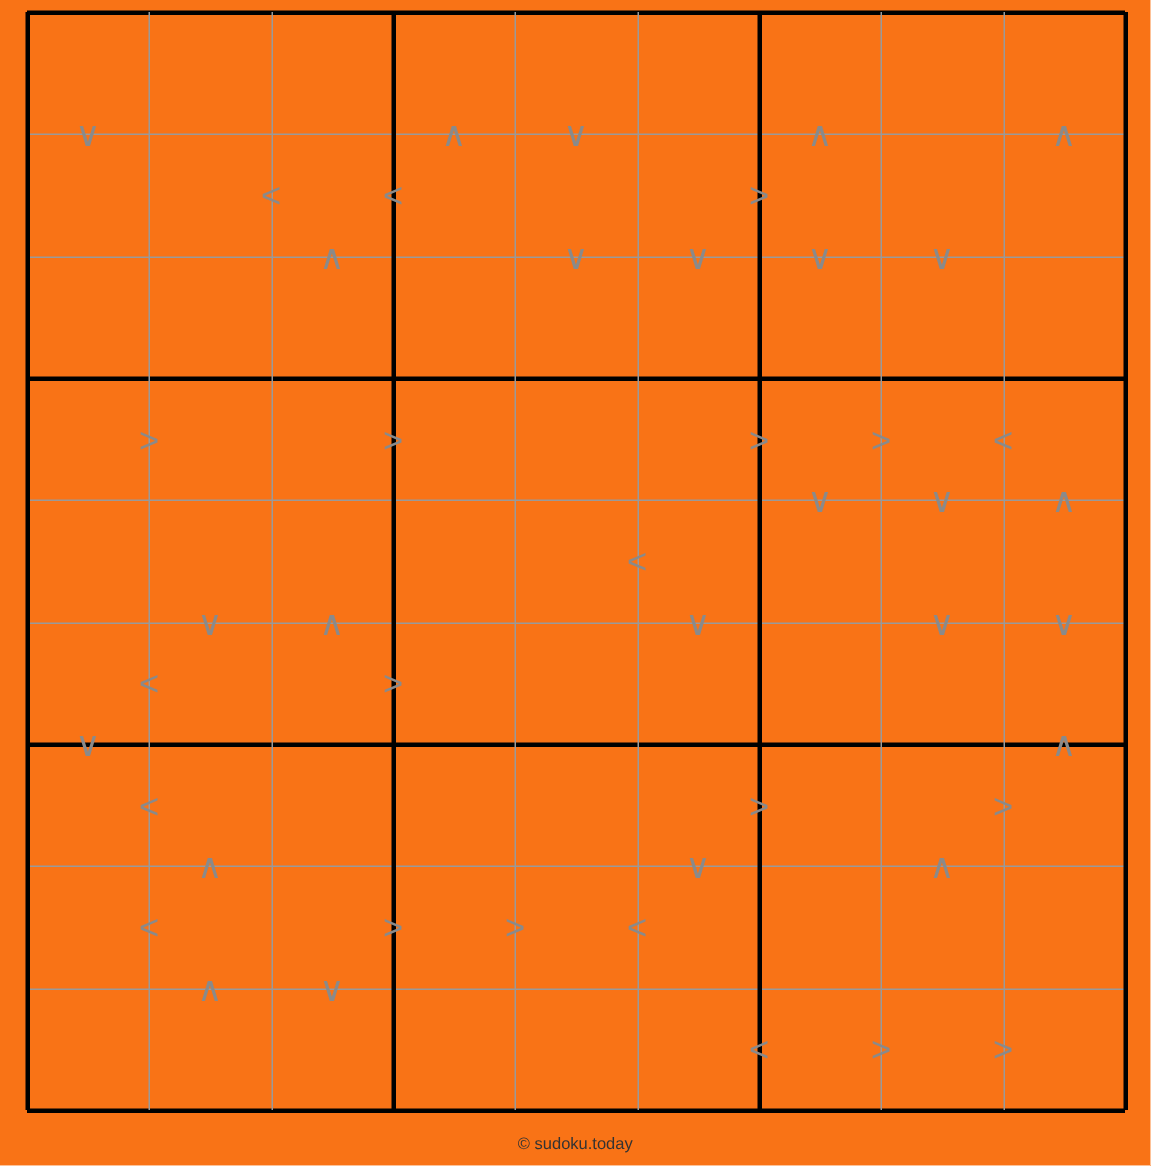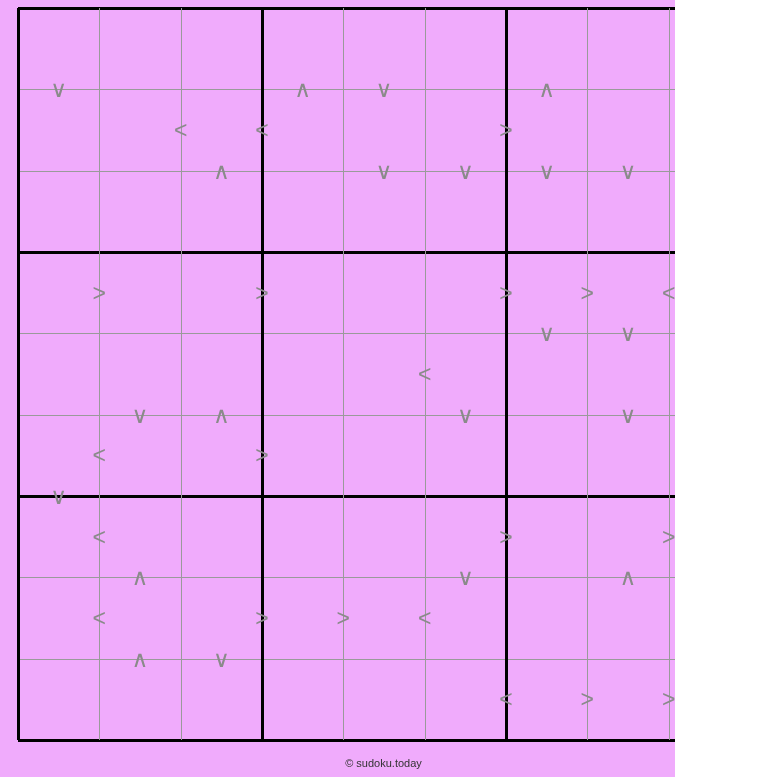--- a/index.html
+++ b/index.html
@@ -3,23 +3,23 @@
 <meta charset="utf-8">
 <style>
   html, body {
     margin: 0;
     padding: 0;
     background: #ffffff;
     font-family: "Liberation Sans", sans-serif;
   }
   #page {
     position: relative;
-    width: 675px;
+    width: 767px;
     height: 777px;
-    background: #f0abfc;
+    background: #f97316;
     overflow: hidden;
   }
   #board {
     position: absolute;
     left: 18px;
     top: 8px;
     width: 732px;
     height: 732px;
   }
   

